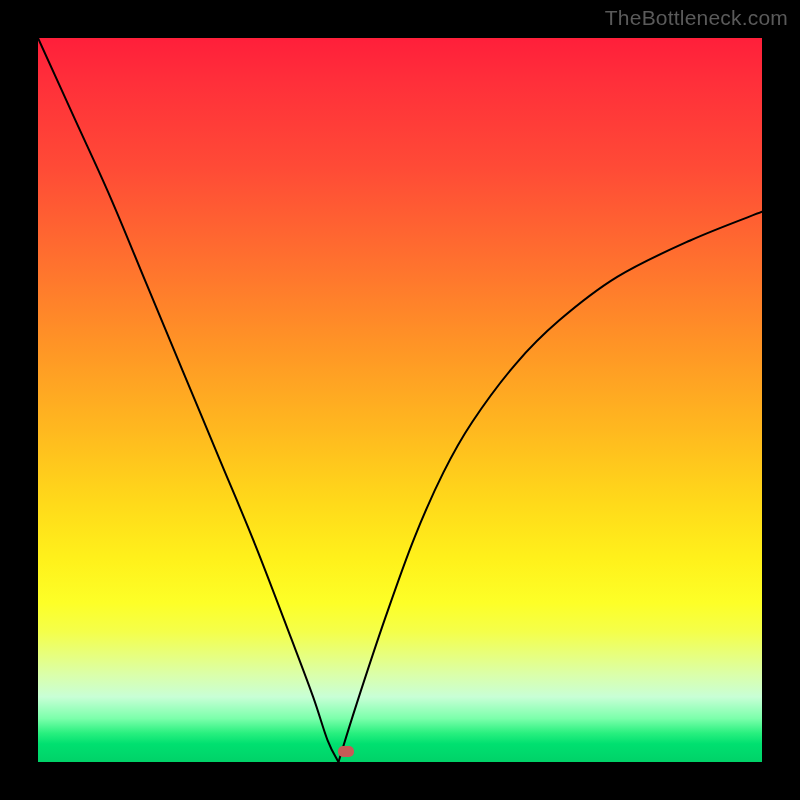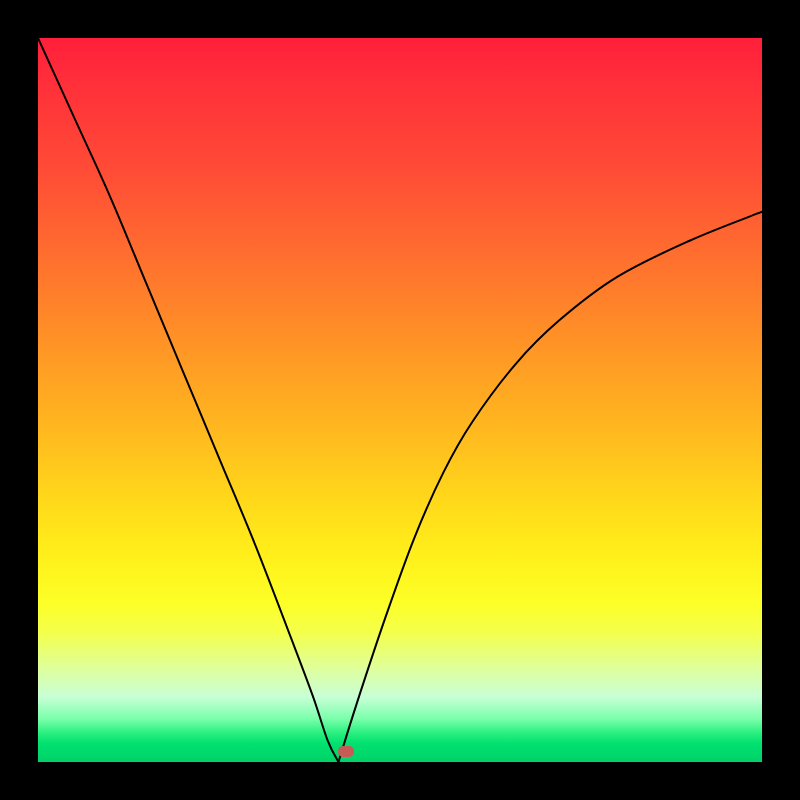--- a/index.html
+++ b/index.html
@@ -64,20 +64,21 @@
     width: 16px;
     height: 11px;
     border-radius: 5px;
     background: #c65a57;
   }
 </style>
 </head>
 <body>
 
 <div class="outer">
+  <div class="watermark">TheBottleneck.com</div>
   <div class="plot">
     <svg class="curve" viewBox="0 0 724 724" preserveAspectRatio="none">
       <path id="curve-left" fill="none" stroke="#000000" stroke-width="2" stroke-linecap="round" d="M 0.00 0.00 C 6.52 14.34, 23.17 50.97, 36.20 79.64 C 49.23 108.31, 59.37 129.31, 72.40 159.28 C 85.43 189.25, 95.57 214.88, 108.60 246.16 C 121.63 277.44, 131.77 301.76, 144.80 333.04 C 157.83 364.32, 167.97 388.64, 181.00 419.92 C 194.03 451.20, 204.17 474.22, 217.20 506.80 C 230.23 539.38, 242.97 573.55, 253.40 600.92 C 263.83 628.29, 268.60 640.60, 275.12 658.84 C 281.64 677.08, 285.04 690.55, 289.60 702.28 C 294.16 714.01, 298.51 720.09, 300.46 724.00"></path>
       <path id="curve-right" fill="none" stroke="#000000" stroke-width="2" stroke-linecap="round" d="M 300.46 724.00 C 303.72 713.57, 310.09 692.14, 318.56 666.08 C 327.03 640.02, 337.09 609.17, 347.52 579.20 C 357.95 549.23, 366.05 525.62, 376.48 499.56 C 386.91 473.50, 395.01 455.25, 405.44 434.40 C 415.87 413.55, 421.37 403.27, 434.40 383.72 C 447.43 364.17, 462.20 344.04, 477.84 325.80 C 493.48 307.56, 503.04 298.00, 521.28 282.36 C 539.52 266.72, 555.74 253.26, 579.20 238.92 C 602.66 224.58, 625.54 214.45, 651.60 202.72 C 677.66 190.99, 710.97 178.97, 724.00 173.76"></path>
     </svg>
     <div class="marker" id="marker" style="left: 299.7px; top: 708.14px; background: rgb(198, 90, 87);"></div>
   </div>
 </div>
 
 </body></html>

